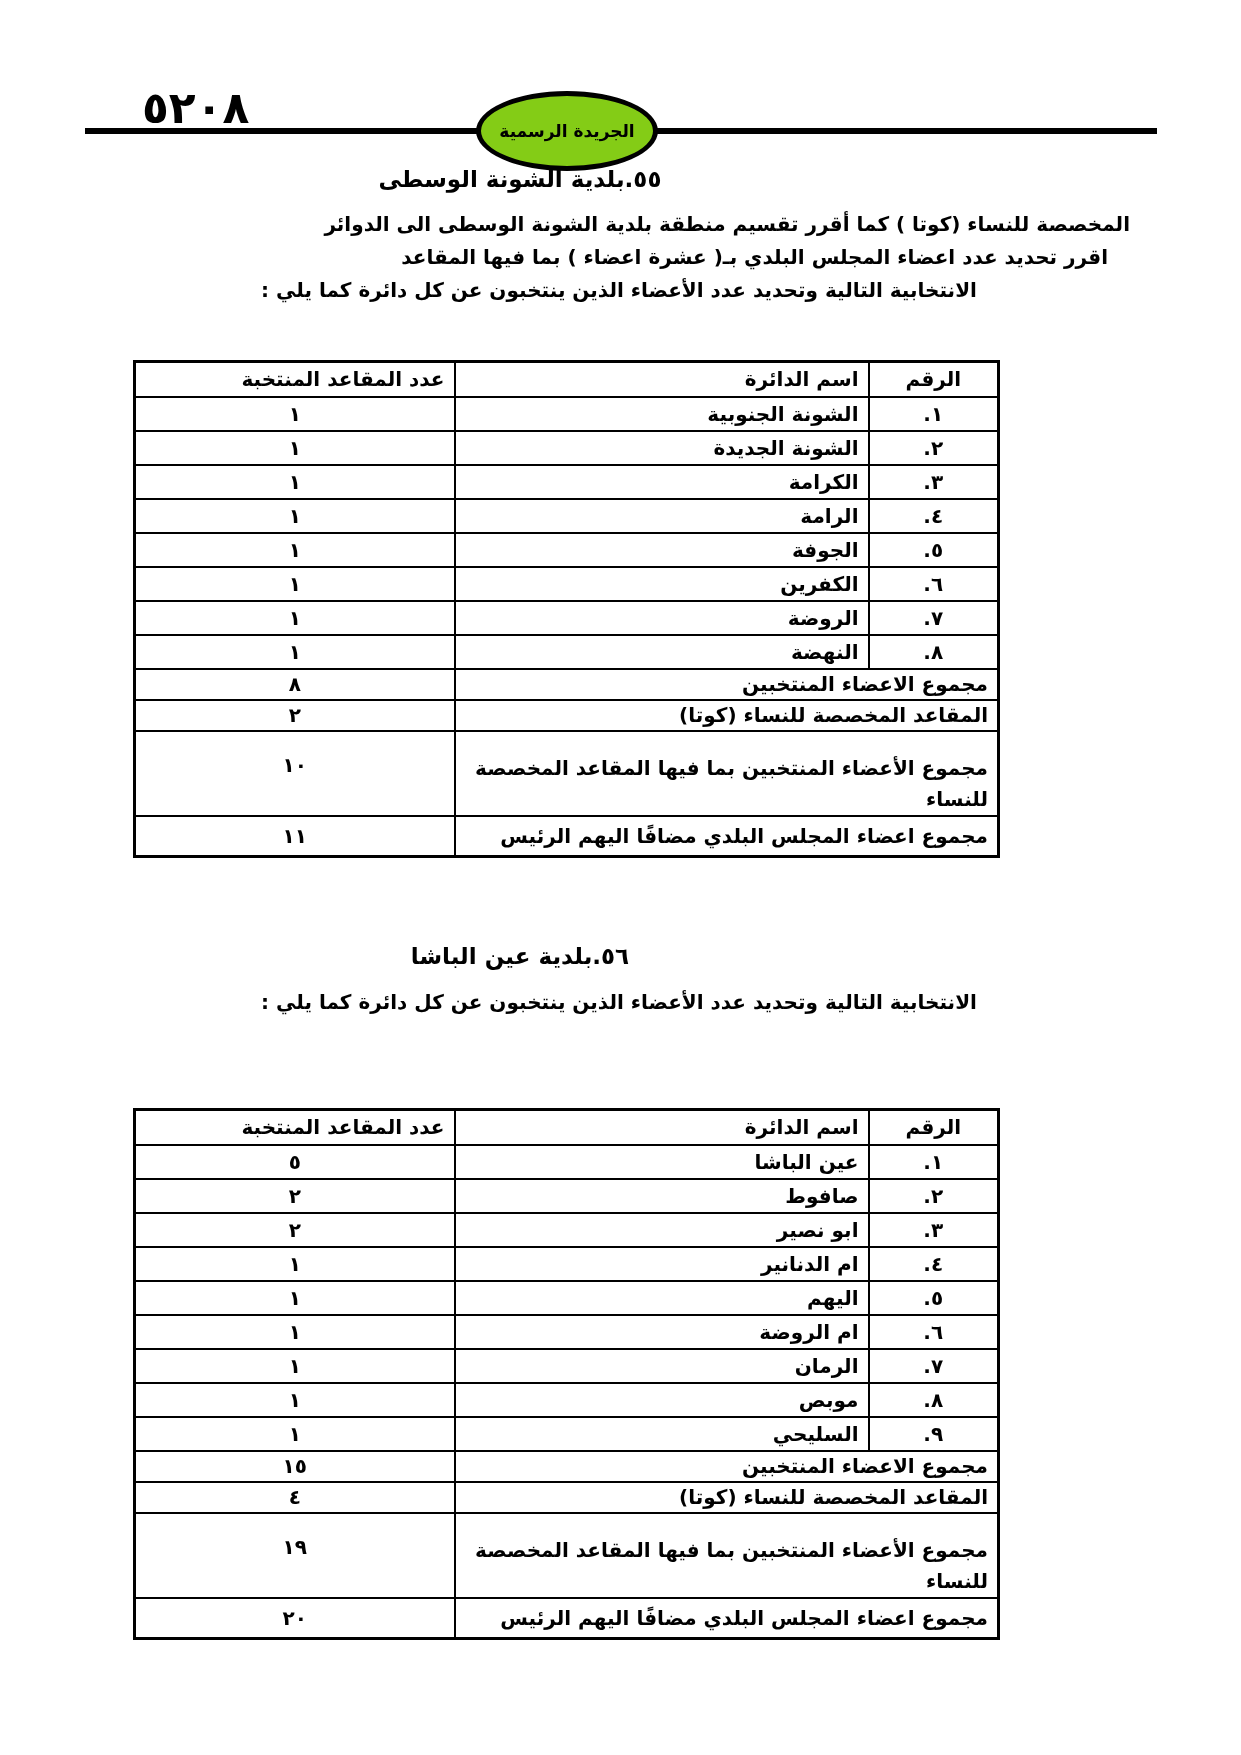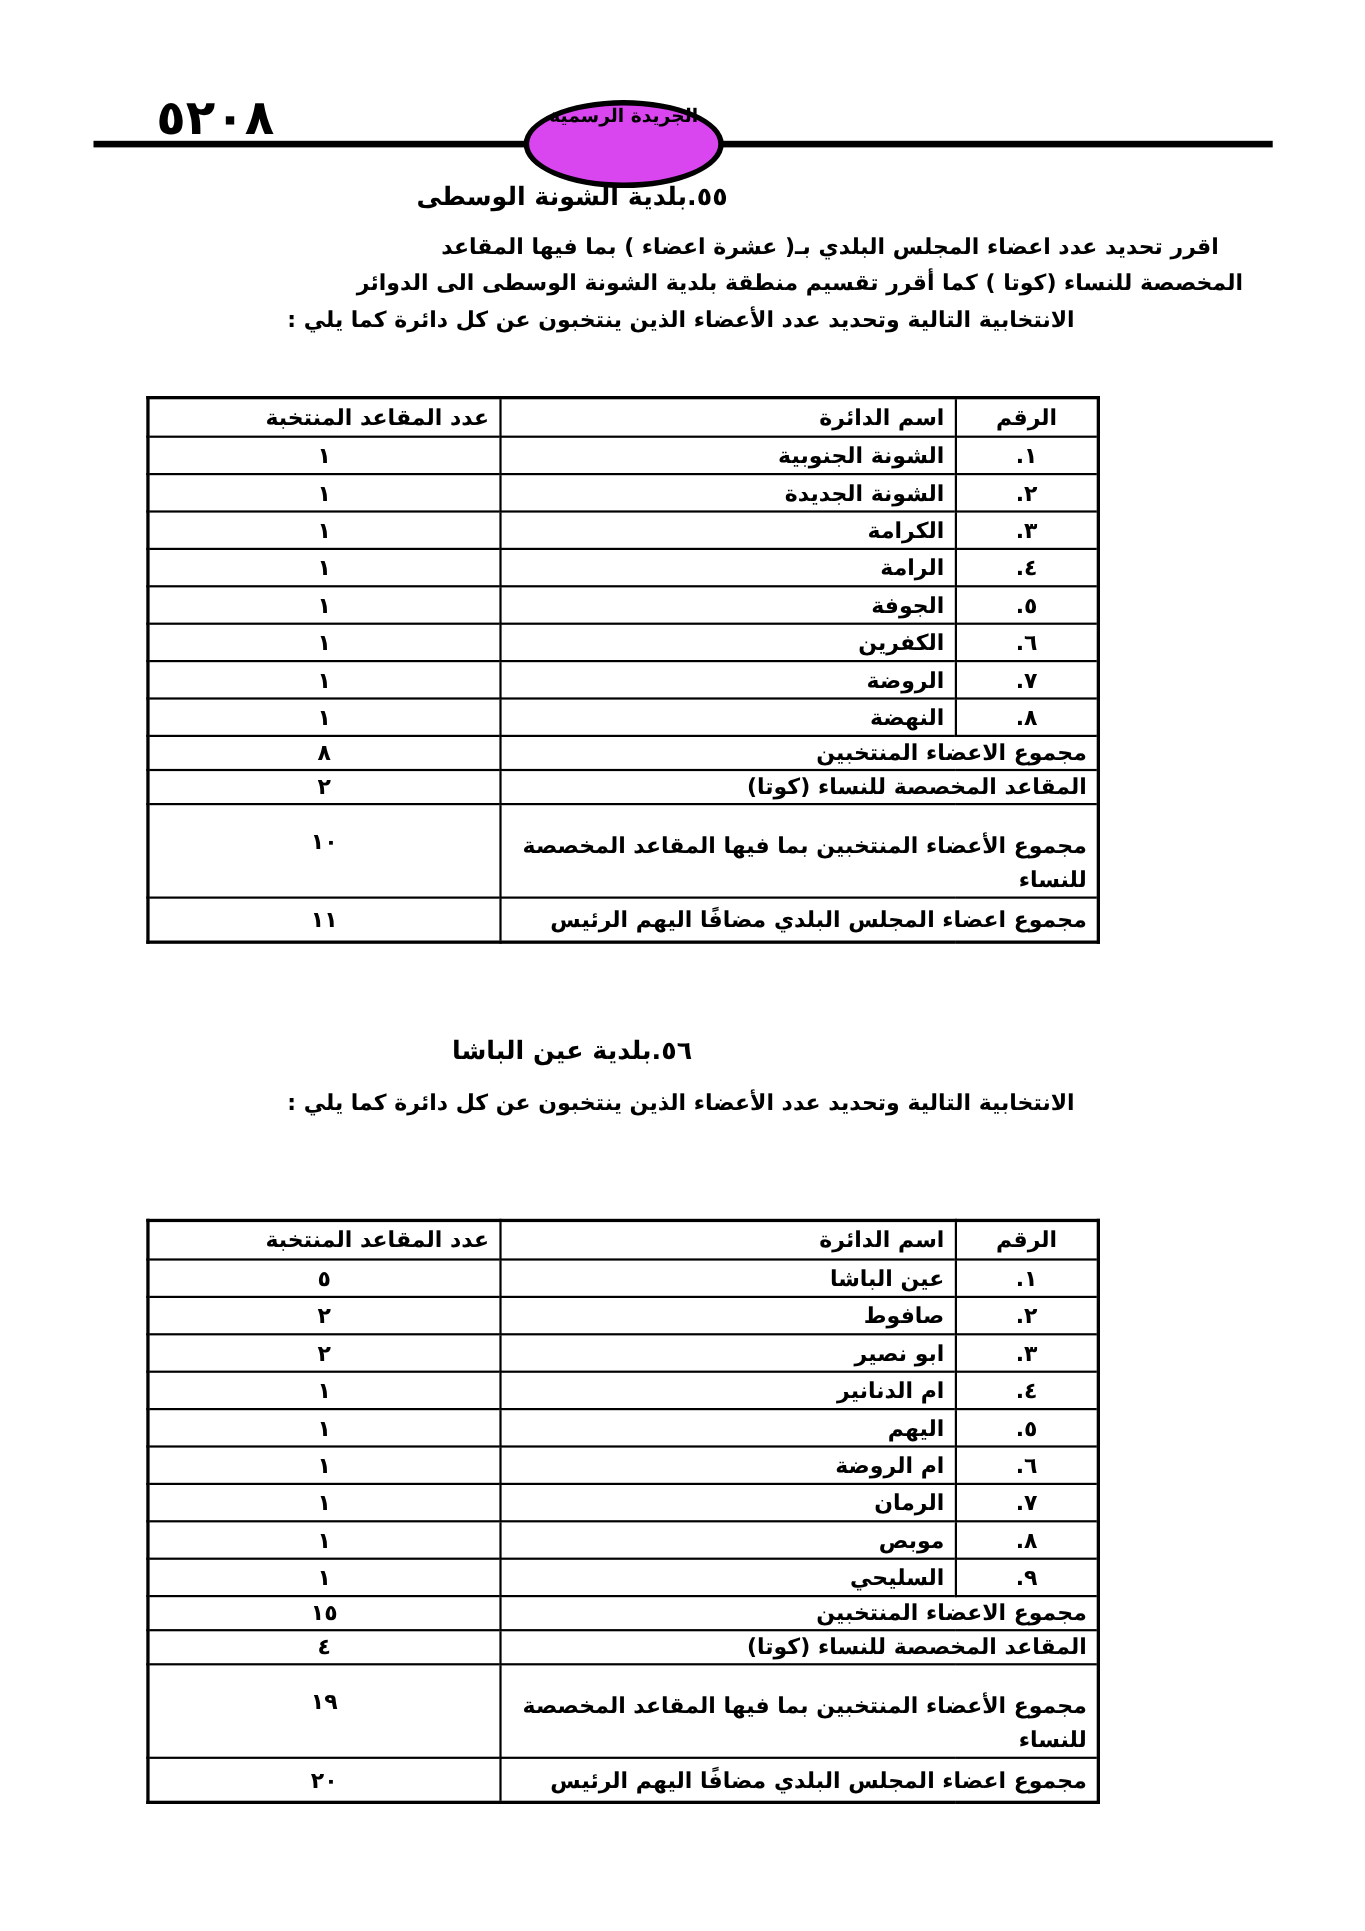--- a/index.html
+++ b/index.html
@@ -36,25 +36,26 @@
     height: 6px;
     background: #000000;
     z-index: 1;
   }
   .gazette-seal {
     position: absolute;
     top: 91px;
     left: 476px;
     width: 172px;
     height: 70px;
-    background: #d946ef;
+    background: #84cc16;
     border: 5px solid #000000;
     border-radius: 50%;
     z-index: 2;
     display: flex;
+    align-items: center;
     justify-content: center;
   }
   .gazette-seal .seal-label {
     font-size: 17px;
     white-space: nowrap;
   }
 
   
   .sec-title {
     position: absolute;
@@ -133,22 +134,22 @@
 
 <div class="page-number">٥٢٠٨</div>
 <div class="header-rule"></div>
 <div class="gazette-seal">
   <span class="seal-label">الجريدة الرسمية</span>
 </div>
 
 <div class="sec-title" id="title-1">٥٥.بلدية الشونة الوسطى</div>
 
 <div class="para" id="para-1">
+  <div class="pline">المخصصة للنساء (كوتا ) كما أقرر تقسيم منطقة بلدية الشونة الوسطى الى الدوائر</div>
   <div class="pline first">اقرر تحديد عدد اعضاء المجلس البلدي بـ( عشرة اعضاء ) بما فيها المقاعد</div>
-  <div class="pline">المخصصة للنساء (كوتا ) كما أقرر تقسيم منطقة بلدية الشونة الوسطى الى الدوائر</div>
   <div class="pline last">الانتخابية التالية وتحديد عدد الأعضاء الذين ينتخبون عن كل دائرة كما يلي :</div>
 </div>
 
 <table class="districts" id="table-1">
   <colgroup>
       <col class="c-num">
       <col class="c-name">
       <col class="c-seat">
     </colgroup>
   <tbody>

